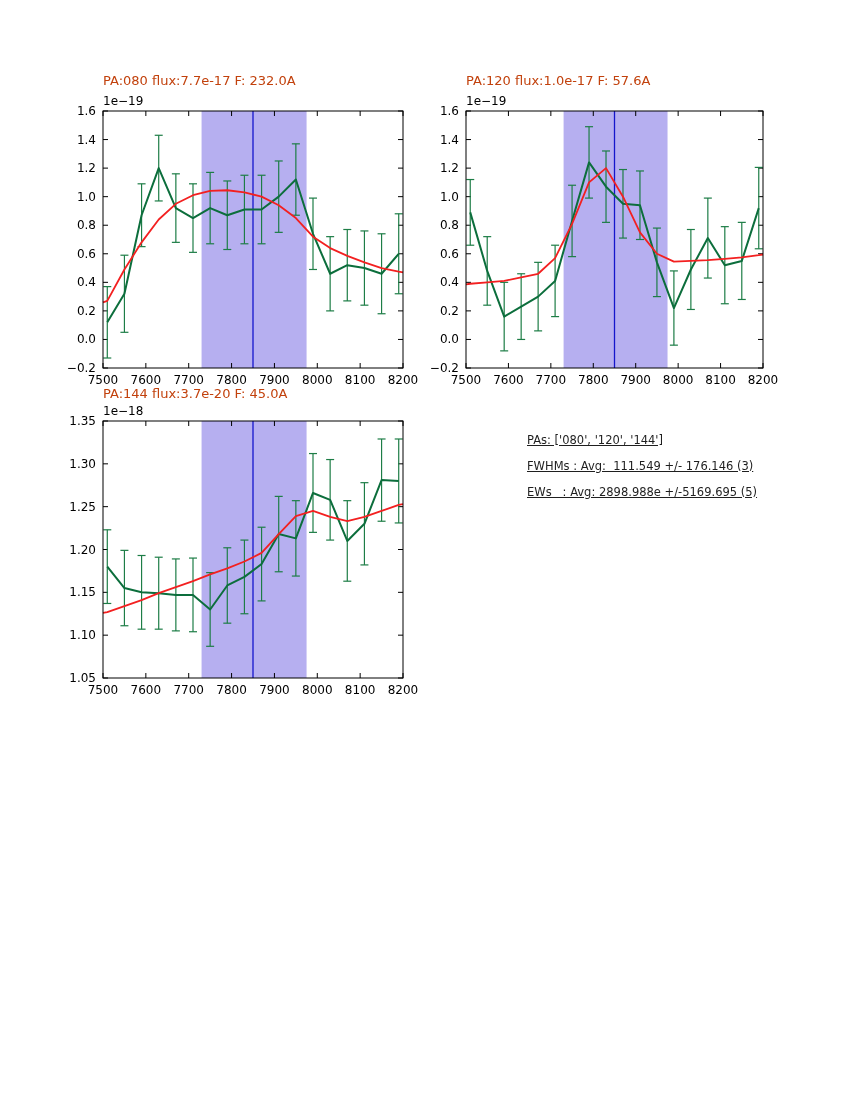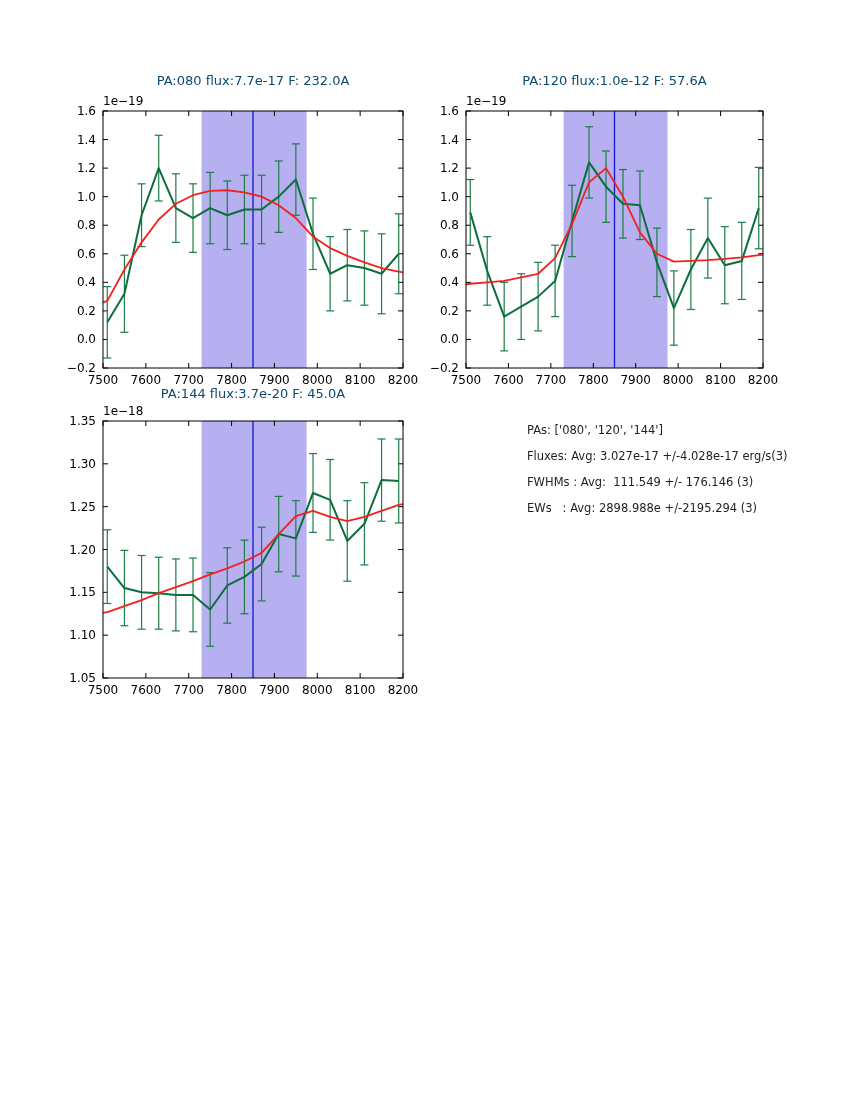--- a/index.html
+++ b/index.html
@@ -6,31 +6,31 @@
   #figure{
     position:relative;
     width:850px;height:1100px;
     background:#ffffff;
     font-family:"DejaVu Sans", sans-serif;
     overflow:hidden;
   }
   #chart-svg{position:absolute;left:0;top:0;}
   .plot-title{
     position:absolute;
-    text-align:center;
     font-size:13px;
     line-height:18px;
-    color:#0c4a6e;
+    color:#c2410c;
   }
   .stats{
     position:absolute;
     left:527px;
-    top:417px;
+    top:427px;
     font-size:11.5px;
     color:#1f1f1f;
+    text-decoration:underline;
   }
   .stats-line{
     height:26px;
     line-height:26px;
     white-space:pre;
   }
   text.tick{
     font-family:"DejaVu Sans", sans-serif;
     font-size:12px;
     fill:#000000;
@@ -375,27 +375,26 @@
       <polyline points="107.28571428571429,566.6333333333334 124.42857142857143,588.0500000000001 141.57142857142856,592.3333333333335 158.71428571428572,593.19 175.85714285714286,594.9033333333334 193,594.9033333333334 210.14285714285714,609.4666666666668 227.28571428571428,585.4800000000001 244.42857142857142,576.9133333333334 261.57142857142856,564.0633333333334 278.7142857142857,534.08 295.8571428571429,538.3633333333333 313,492.96000000000004 330.1428571428571,499.8133333333334 347.2857142857143,540.9333333333334 364.42857142857144,523.8000000000001 381.57142857142856,480.1100000000001 398.7142857142857,480.9666666666667" fill="none" stroke="#0c6e3c" stroke-width="2" stroke-linejoin="round"></polyline>
       <polyline points="103,612.8933333333334 107.28571428571429,612.0366666666667 124.42857142857143,606.0400000000002 141.57142857142856,600.0433333333333 158.71428571428572,593.19 175.85714285714286,587.1933333333335 193,581.1966666666667 210.14285714285714,574.3433333333334 227.28571428571428,568.3466666666668 244.42857142857142,561.4933333333335 261.57142857142856,552.9266666666667 278.7142857142857,534.08 295.8571428571429,516.0899999999999 313,510.94999999999993 330.1428571428571,516.9466666666667 347.2857142857143,521.23 364.42857142857144,516.9466666666667 381.57142857142856,510.94999999999993 398.7142857142857,504.9533333333334 403,504.0966666666668" fill="none" stroke="#f32020" stroke-width="1.8" stroke-linejoin="round"></polyline>
       <rect x="103" y="421" width="300" height="257" fill="none" stroke="#000000" stroke-width="1"></rect>
     </svg>
 
   <div class="plot-title" style="left:103px;top:72px;width:300px">
     <div>PA:080 flux:7.7e-17 F: 232.0A</div>
   </div>
 
   <div class="plot-title" style="left:466px;top:72px;width:297px">
-    <div>PA:120 flux:1.0e-12 F: 57.6A</div>
+    <div>PA:120 flux:1.0e-17 F: 57.6A</div>
   </div>
 
   <div class="plot-title" style="left:103px;top:385px;width:300px">
     <div>PA:144 flux:3.7e-20 F: 45.0A</div>
   </div>
 
   <div class="stats">
     <div class="stats-line">PAs: ['080', '120', '144']</div>
-    <div class="stats-line">Fluxes: Avg: 3.027e-17 +/-4.028e-17 erg/s(3)</div>
     <div class="stats-line">FWHMs : Avg:  111.549 +/- 176.146 (3)</div>
-    <div class="stats-line">EWs   : Avg: 2898.988e +/-2195.294 (3)</div>
+    <div class="stats-line">EWs   : Avg: 2898.988e +/-5169.695 (5)</div>
   </div>
 
 </div>
 
 </body></html>

